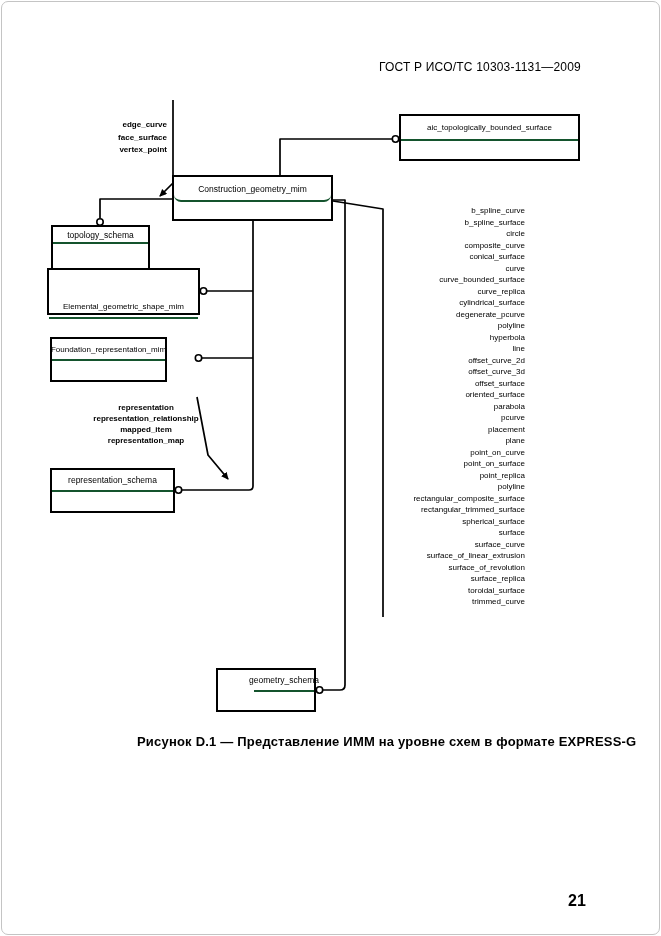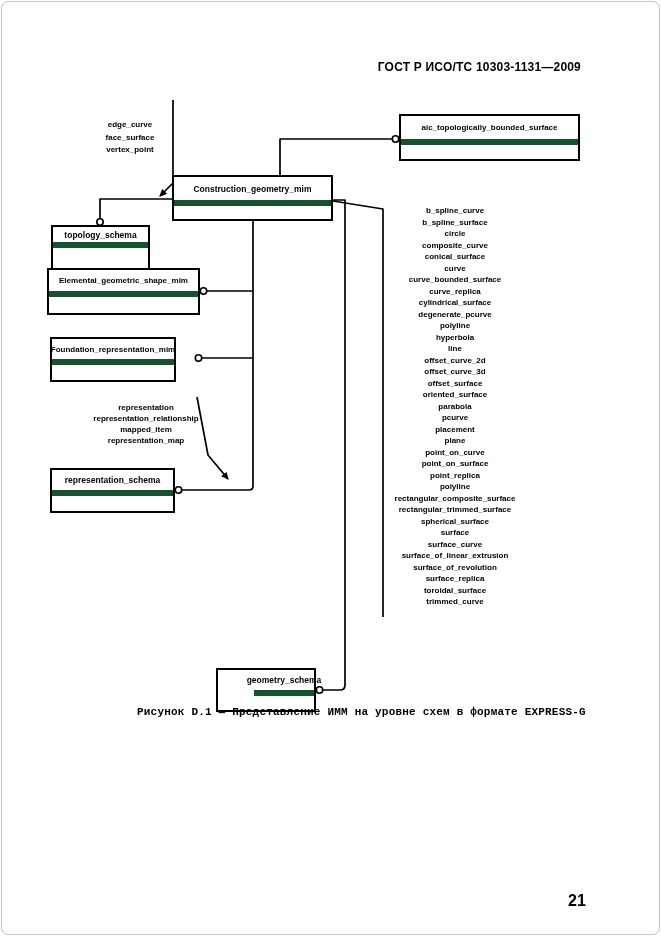--- a/index.html
+++ b/index.html
@@ -6,41 +6,41 @@
   body{
     width:661px;height:936px;position:relative;background:#ffffff;
     font-family:"Liberation Sans","DejaVu Sans",sans-serif;color:#000;
     overflow:hidden;
   }
   .page-frame{
     position:absolute;inset:1px;border:1px solid #c4c4c4;border-radius:7px;
     pointer-events:none;
   }
   .hdr{
-    position:absolute;top:60px;right:80px;font-size:12px;font-weight:700;
+    position:absolute;top:60px;right:80px;font-size:12px;font-weight:400;
     letter-spacing:.2px;white-space:nowrap;
   }
   .lines-svg{position:absolute;left:0;top:0;}
   .gbox{position:absolute;border:2px solid #000;background:#fff;box-sizing:border-box;}
   .gbox .ttl{
-    border-bottom:6px solid #14532d;display:flex;align-items:center;justify-content:center;
-    font-weight:700;font-size:8.5px;white-space:nowrap;letter-spacing:0;
+    border-bottom:2px solid #14532d;display:flex;align-items:center;justify-content:center;
+    font-weight:400;font-size:8.5px;white-space:nowrap;letter-spacing:0;
   }
   .ann{
     position:absolute;text-align:center;font-size:8px;font-weight:700;line-height:12.5px;
     white-space:nowrap;
   }
   .ann.mid{line-height:11px;}
   .entlist{
-    position:absolute;left:385px;top:205px;width:140px;text-align:center;
-    font-size:8px;font-weight:700;line-height:11.5px;white-space:nowrap;
+    position:absolute;left:385px;top:205px;width:140px;text-align:right;
+    font-size:8px;font-weight:400;line-height:11.5px;white-space:nowrap;
   }
   .caption{
-    position:absolute;left:137px;top:706px;font-size:11px;font-weight:600;
-    letter-spacing:.2px;white-space:nowrap;font-family:Liberation Mono, monospace;
+    position:absolute;left:137px;top:734px;font-size:13px;font-weight:600;
+    letter-spacing:.2px;white-space:nowrap;
   }
   .pagenum{position:absolute;left:568px;top:892px;font-size:16px;font-weight:600;}
 </style>
 </head>
 <body>
 
 <div class="page-frame"></div>
 
 <div class="hdr">ГОСТ Р ИСО/ТС 10303-1131—2009</div>
 
@@ -64,21 +64,21 @@
   <g stroke="#000" stroke-width="1.6" fill="#fff">
     <circle cx="100" cy="222" r="3.2"></circle>
     <circle cx="395.5" cy="139" r="3.2"></circle>
     <circle cx="203.5" cy="291" r="3.2"></circle>
     <circle cx="198.5" cy="358" r="3.2"></circle>
     <circle cx="178.5" cy="490" r="3.2"></circle>
     <circle cx="319.5" cy="690" r="3.2"></circle>
   </g>
 </svg>
 
-<div class="ann" style="left:93px;top:119px;width:74px;">
+<div class="ann" style="left:93px;top:119px;width:74px;text-align:right;">
     <div>edge_curve</div>
     <div>face_surface</div>
     <div>vertex_point</div>
   </div>
 
 <div class="ann mid" style="left:83px;top:402px;width:126px;">
     <div>representation</div>
     <div>representation_relationship</div>
     <div>mapped_item</div>
     <div>representation_map</div>
@@ -120,32 +120,32 @@
     <div>surface_replica</div>
     <div>toroidal_surface</div>
     <div>trimmed_curve</div>
   </div>
 
 <div class="gbox" style="left:399px;top:114px;width:181px;height:47px;">
   <div class="ttl" style="height:23px;font-size:8px;">aic_topologically_bounded_surface</div>
 </div>
 
 <div class="gbox" style="left:172px;top:175px;width:161px;height:46px;">
-  <div class="ttl" style="height:23px;">Construction_geometry_mim</div>
+  <div class="ttl" style="height:23px;border-radius:7px;">Construction_geometry_mim</div>
 </div>
 
 <div class="gbox" style="left:51px;top:225px;width:99px;height:48px;text-align:right;">
   <div class="ttl" style="height:15px;">topology_schema</div>
 </div>
 
 <div class="gbox" style="left:47px;top:268px;width:153px;height:47px;">
-  <div class="ttl" style="height:21px;font-size:8px;">Elemental_geometric_shape_mim</div>
+  <div class="ttl" style="height:21px;font-size:8px;margin-top:26px;">Elemental_geometric_shape_mim</div>
 </div>
 
-<div class="gbox" style="left:50px;top:337px;width:126px;height:45px;">
+<div class="gbox" style="left:50px;top:337px;width:117px;height:45px;">
   <div class="ttl" style="height:20px;font-size:8px;">Foundation_representation_mim</div>
 </div>
 
 <div class="gbox" style="left:50px;top:468px;width:125px;height:45px;">
   <div class="ttl" style="height:20px;">representation_schema</div>
 </div>
 
 <div class="gbox" style="left:216px;top:668px;width:100px;height:44px;padding-left:36px;">
   <div class="ttl" style="height:20px;">geometry_schema</div>
 </div>

